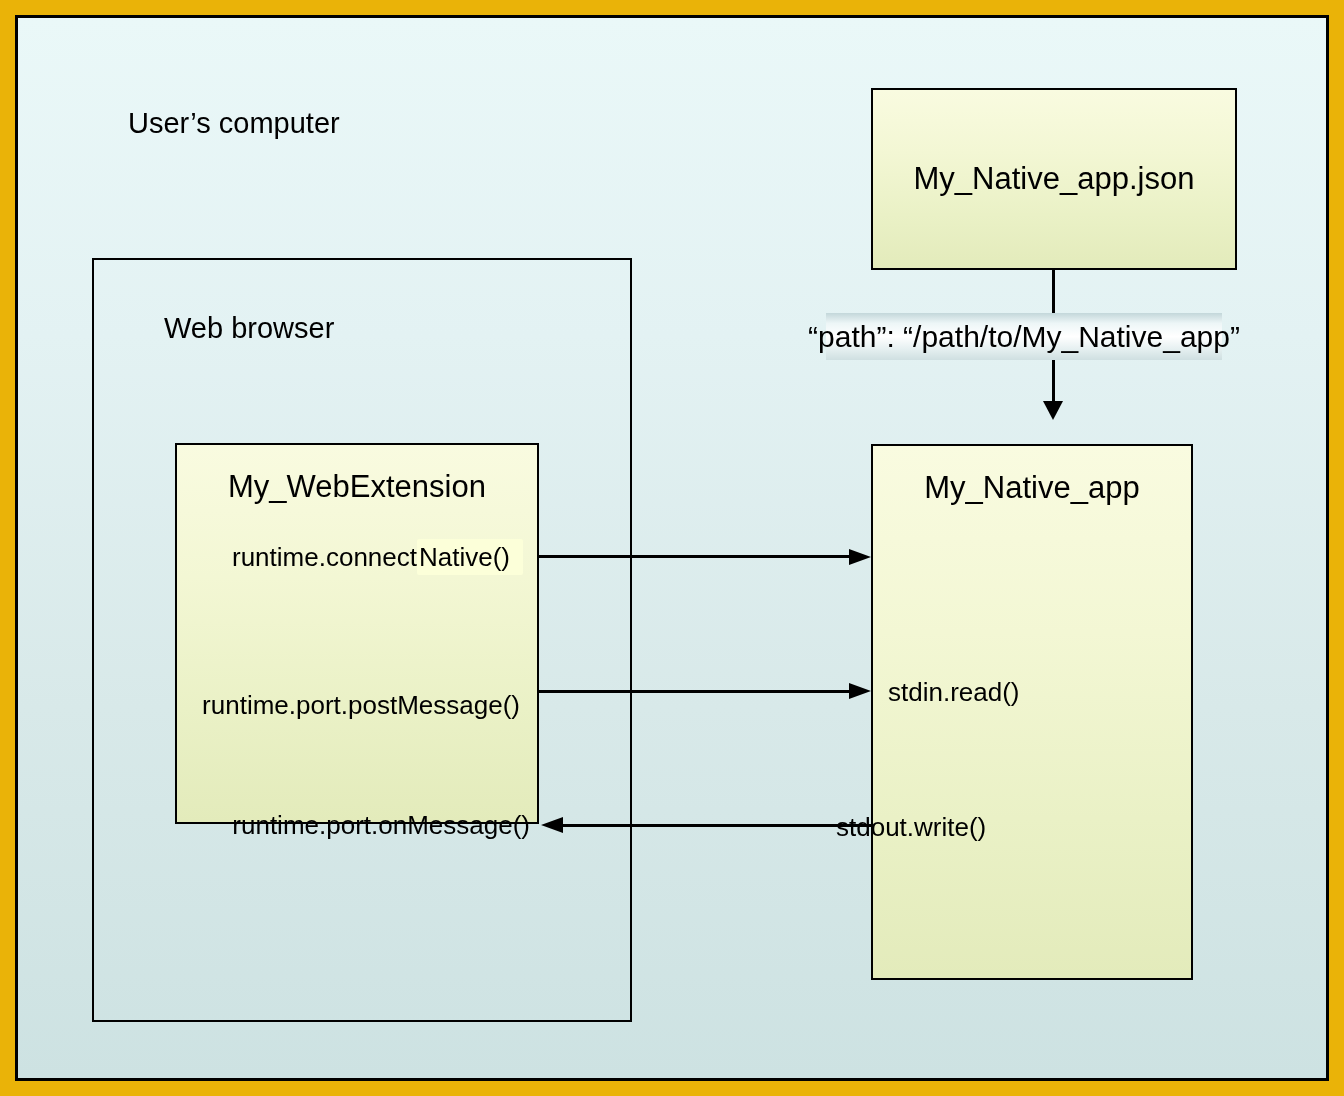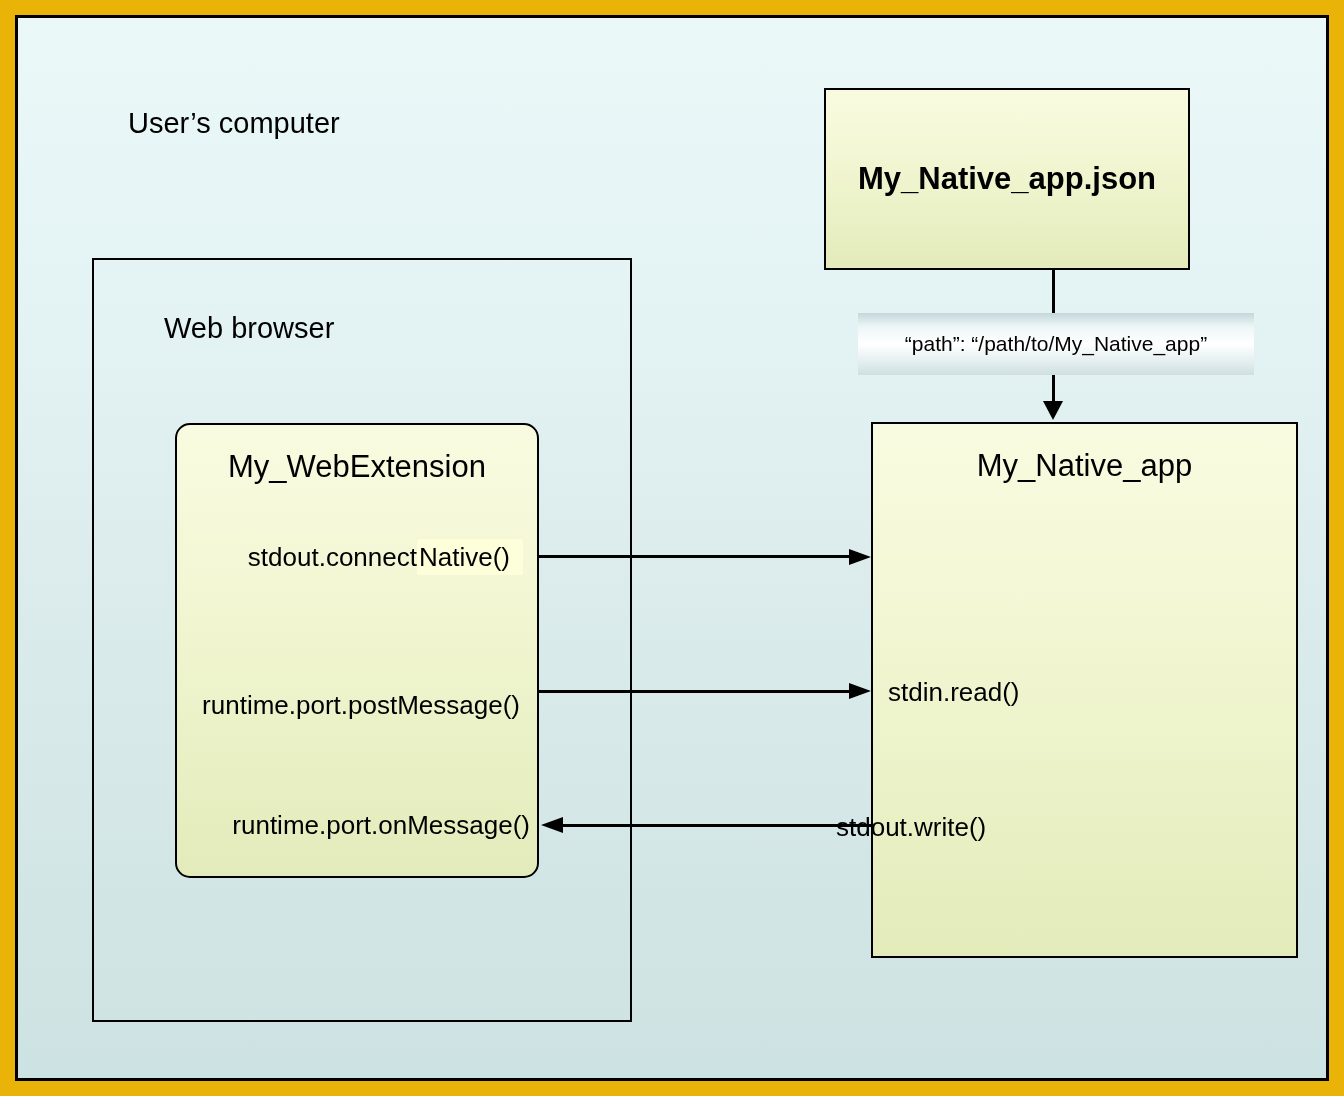--- a/index.html
+++ b/index.html
@@ -32,23 +32,23 @@
   .box-title{
     position:absolute;left:0;top:24px;width:100%;
     text-align:center;font-size:31px;white-space:nowrap;
   }
   .json-title-wrap{
     position:absolute;inset:0;
     display:flex;align-items:center;justify-content:center;
     font-size:31px;white-space:nowrap;
   }
   .path-label{
-    position:absolute;left:858px;top:313px;width:396px;height:62px;
+    position:absolute;left:826px;top:313px;width:396px;height:47px;
     display:flex;align-items:center;justify-content:center;
-    font-size:21px;white-space:nowrap;
+    font-size:30px;white-space:nowrap;
     background:linear-gradient(180deg,#C3D7DA 0%,#EDF6F7 22%,#FFFFFF 50%,#E6F0F1 76%,#CFDFE1 100%);
   }
   .method{
     position:absolute;height:42px;line-height:42px;
     font-size:26px;white-space:nowrap;
   }
   .hl{
     background:#FCFFD9;
     padding:3px 13px 3px 2px;
     margin-right:-13px;
@@ -82,49 +82,49 @@
 <div id="stage">
 
   <div class="panel"></div>
 
   <div class="sect-label" style="left:128px;top:102px;">User’s computer</div>
 
   <div class="box clear" style="left:92px;top:258px;width:540px;height:764px;"></div>
 
   <div class="sect-label" style="left:164px;top:307px;">Web browser</div>
 
-  <div class="box yellow" style="left:175px;top:423px;width:364px;height:455px;border-radius:15px;">
+  <div class="box yellow" style="left:175px;top:443px;width:364px;height:381px;">
     <div class="box-title">My_WebExtension</div>
   </div>
 
-  <div class="box yellow" style="left:824px;top:88px;width:366px;height:182px;font-weight:bold;">
+  <div class="box yellow" style="left:871px;top:88px;width:366px;height:182px;">
     <div class="json-title-wrap">My_Native_app.json</div>
   </div>
 
-  <div class="box yellow" style="left:871px;top:422px;width:427px;height:536px;">
+  <div class="box yellow" style="left:871px;top:444px;width:322px;height:536px;">
     <div class="box-title">My_Native_app</div>
   </div>
 
   <div class="vline" style="left:1052px;top:268px;height:45px;"></div>
   <div class="vline" style="left:1052px;top:358px;height:44px;"></div>
   <div class="head-down" style="left:1043px;top:401px;"></div>
 
   <div class="path-label">“path”: “/path/to/My_Native_app”</div>
 
   <div class="hline" style="left:539px;top:555px;width:310px;"></div>
   <div class="head-right" style="left:849px;top:549px;"></div>
 
   <div class="hline" style="left:539px;top:690px;width:310px;"></div>
   <div class="head-right" style="left:849px;top:683px;"></div>
 
   <div class="hline" style="left:563px;top:824px;width:308px;"></div>
   <div class="head-left" style="left:541px;top:817px;"></div>
 
   <div class="method" style="right:834px;top:536px;">
-    <span>stdout.connect</span><span class="hl">Native()</span>
+    <span>runtime.connect</span><span class="hl">Native()</span>
   </div>
 
   <div class="method" style="right:824px;top:684px;">runtime.port.postMessage()</div>
 
   <div class="method" style="right:814px;top:804px;">runtime.port.onMessage()</div>
 
   <div class="method" style="left:888px;top:671px;">stdin.read()</div>
 
   <div class="method" style="left:836px;top:806px;">stdout.write()</div>
 

